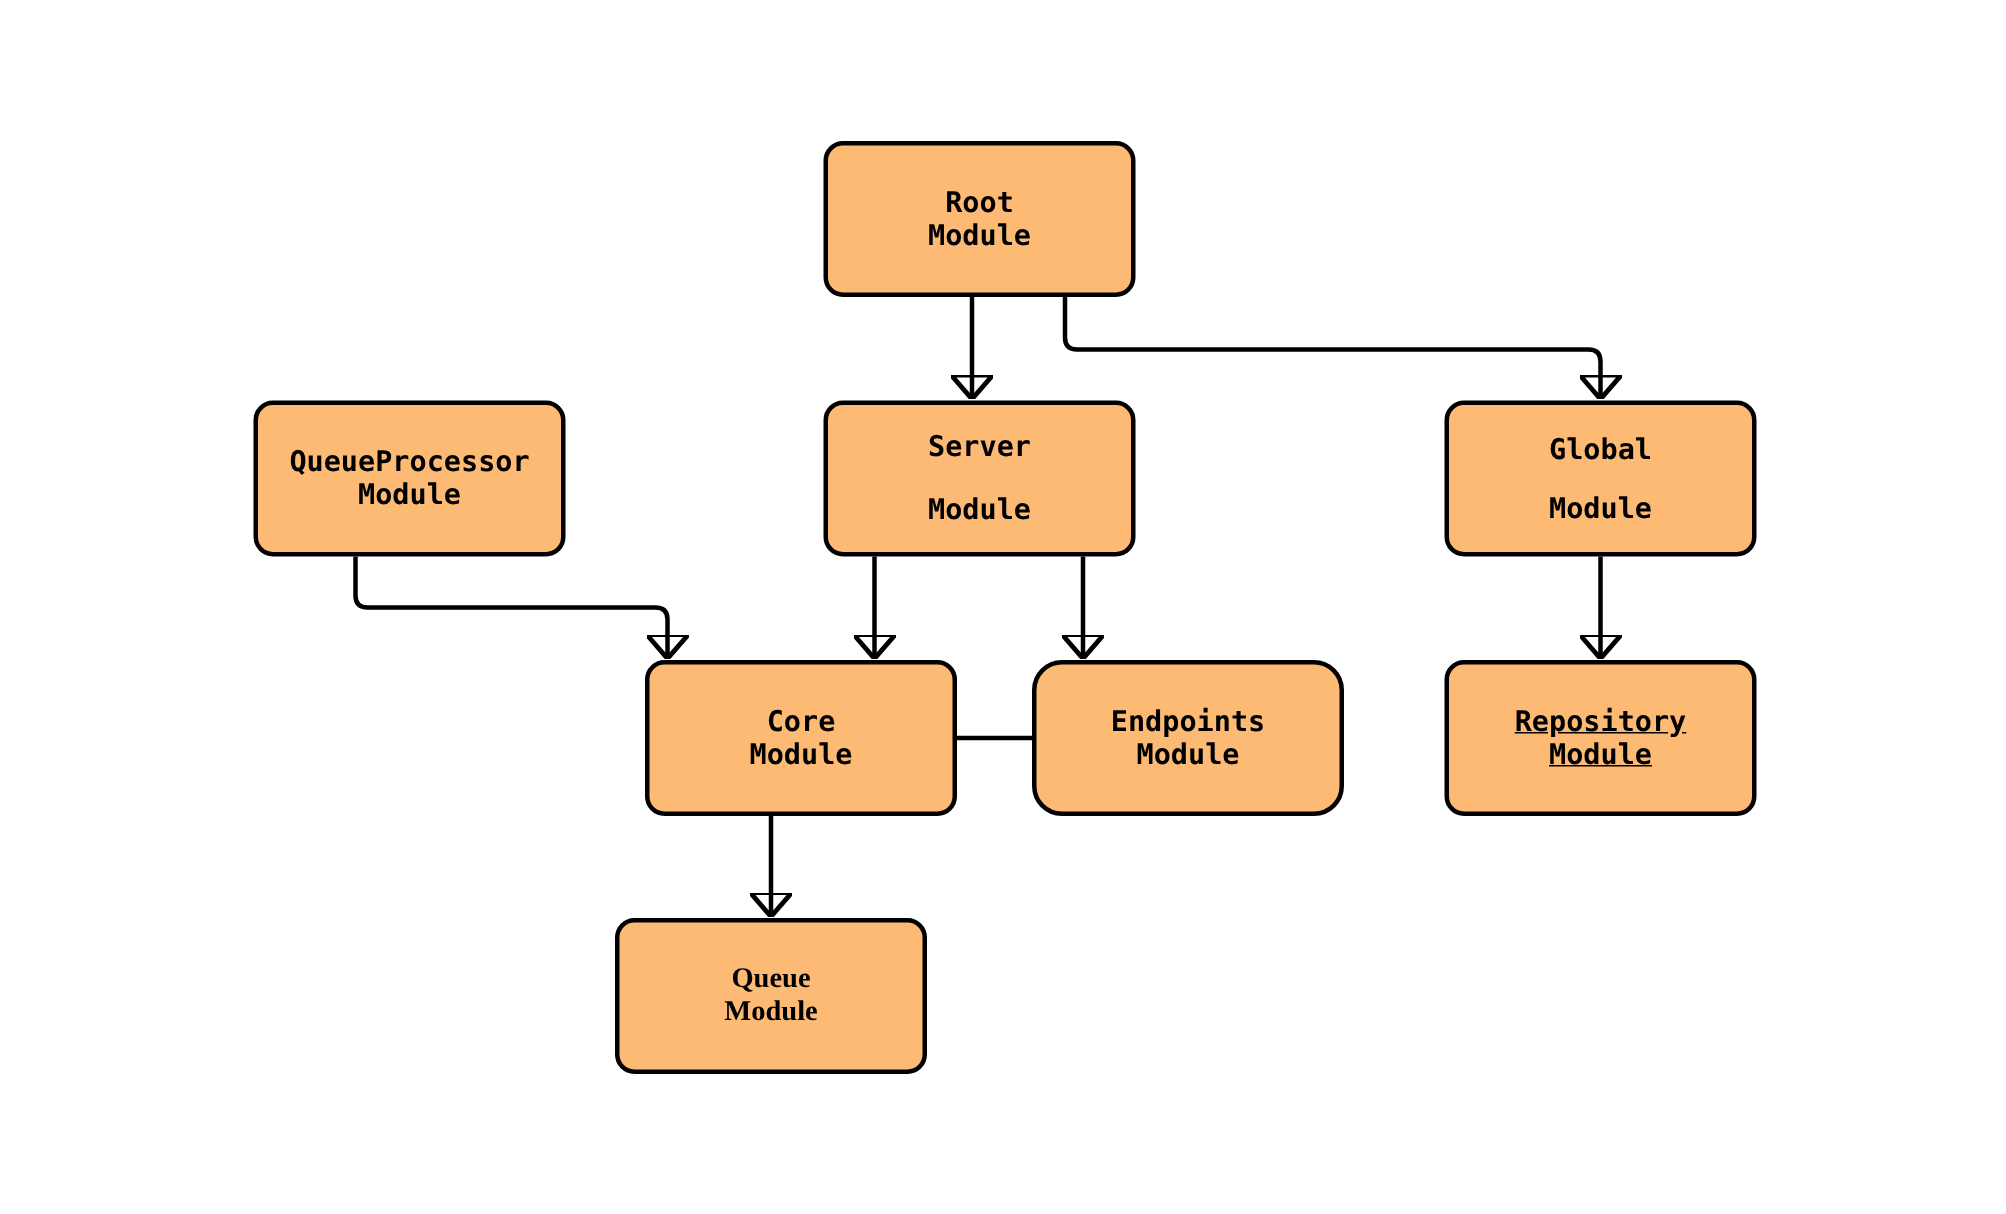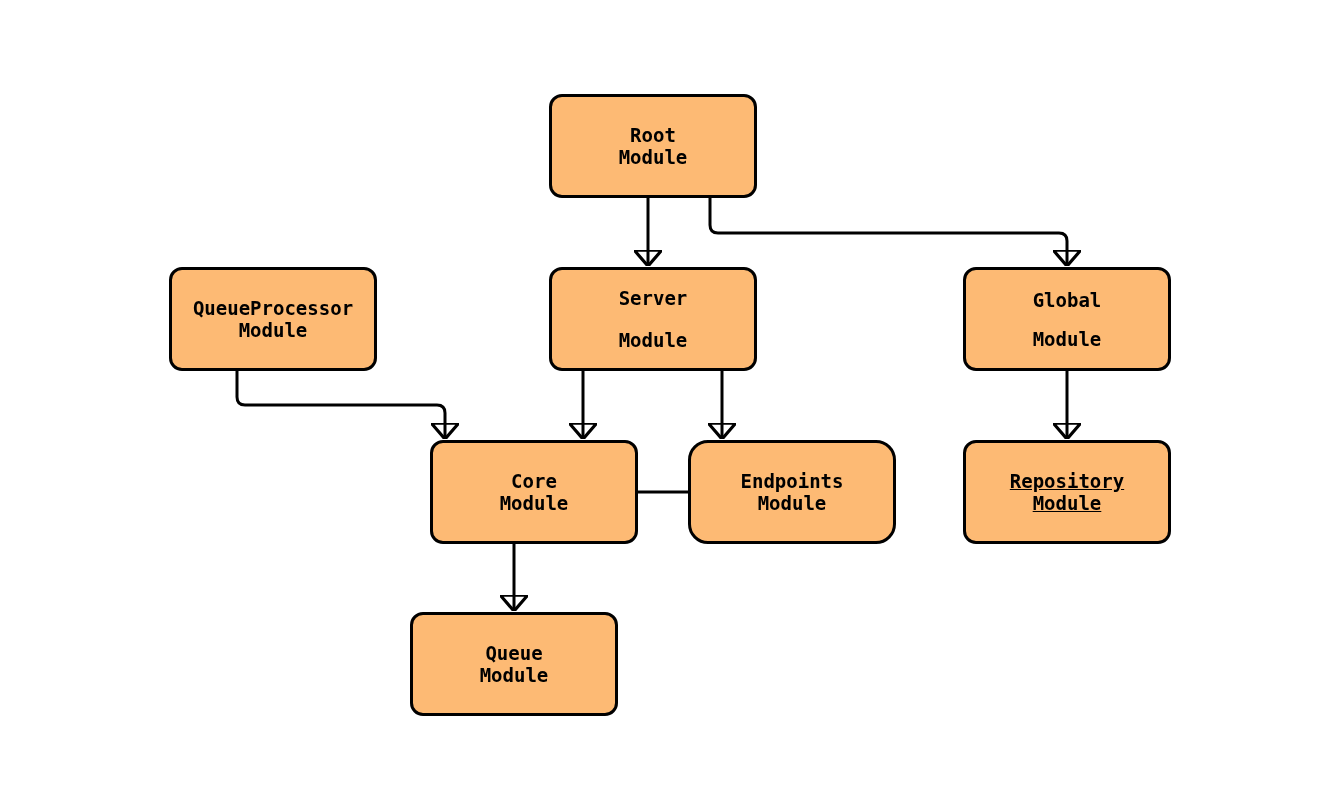--- a/index.html
+++ b/index.html
@@ -46,21 +46,21 @@
     text-align: center;
     white-space: nowrap;
   }
   .n-root        { left: 549px; top:  94px; }
   .n-queueproc   { left: 149px; top: 267px; margin-left: 20px; }
   .n-server      { left: 549px; top: 267px; gap: 20px; }
   .n-global      { left: 963px; top: 267px; gap: 17px; }
   .n-core        { left: 410px; top: 440px; margin-left: 20px; }
   .n-endpoints   { left: 688px; top: 440px; border-radius: 20px; }
   .n-repository  { left: 963px; top: 440px; text-decoration: underline; }
-  .n-queue       { left: 410px; top: 612px; }
+  .n-queue       { left: 410px; top: 612px; font-family: Liberation Serif, serif; }
 </style>
 </head>
 <body>
 
 <div class="canvas">
 
   <svg class="edges" viewBox="0 0 1337 809" xmlns="http://www.w3.org/2000/svg">
     <defs>
       <marker id="arrowhead" markerUnits="userSpaceOnUse" markerWidth="16" markerHeight="28" viewBox="0 0 15 26" refX="14" refY="13" orient="auto">
         <path d="M0,0 L15,13 L0,26 Z" fill="#000000" stroke="none"></path>

